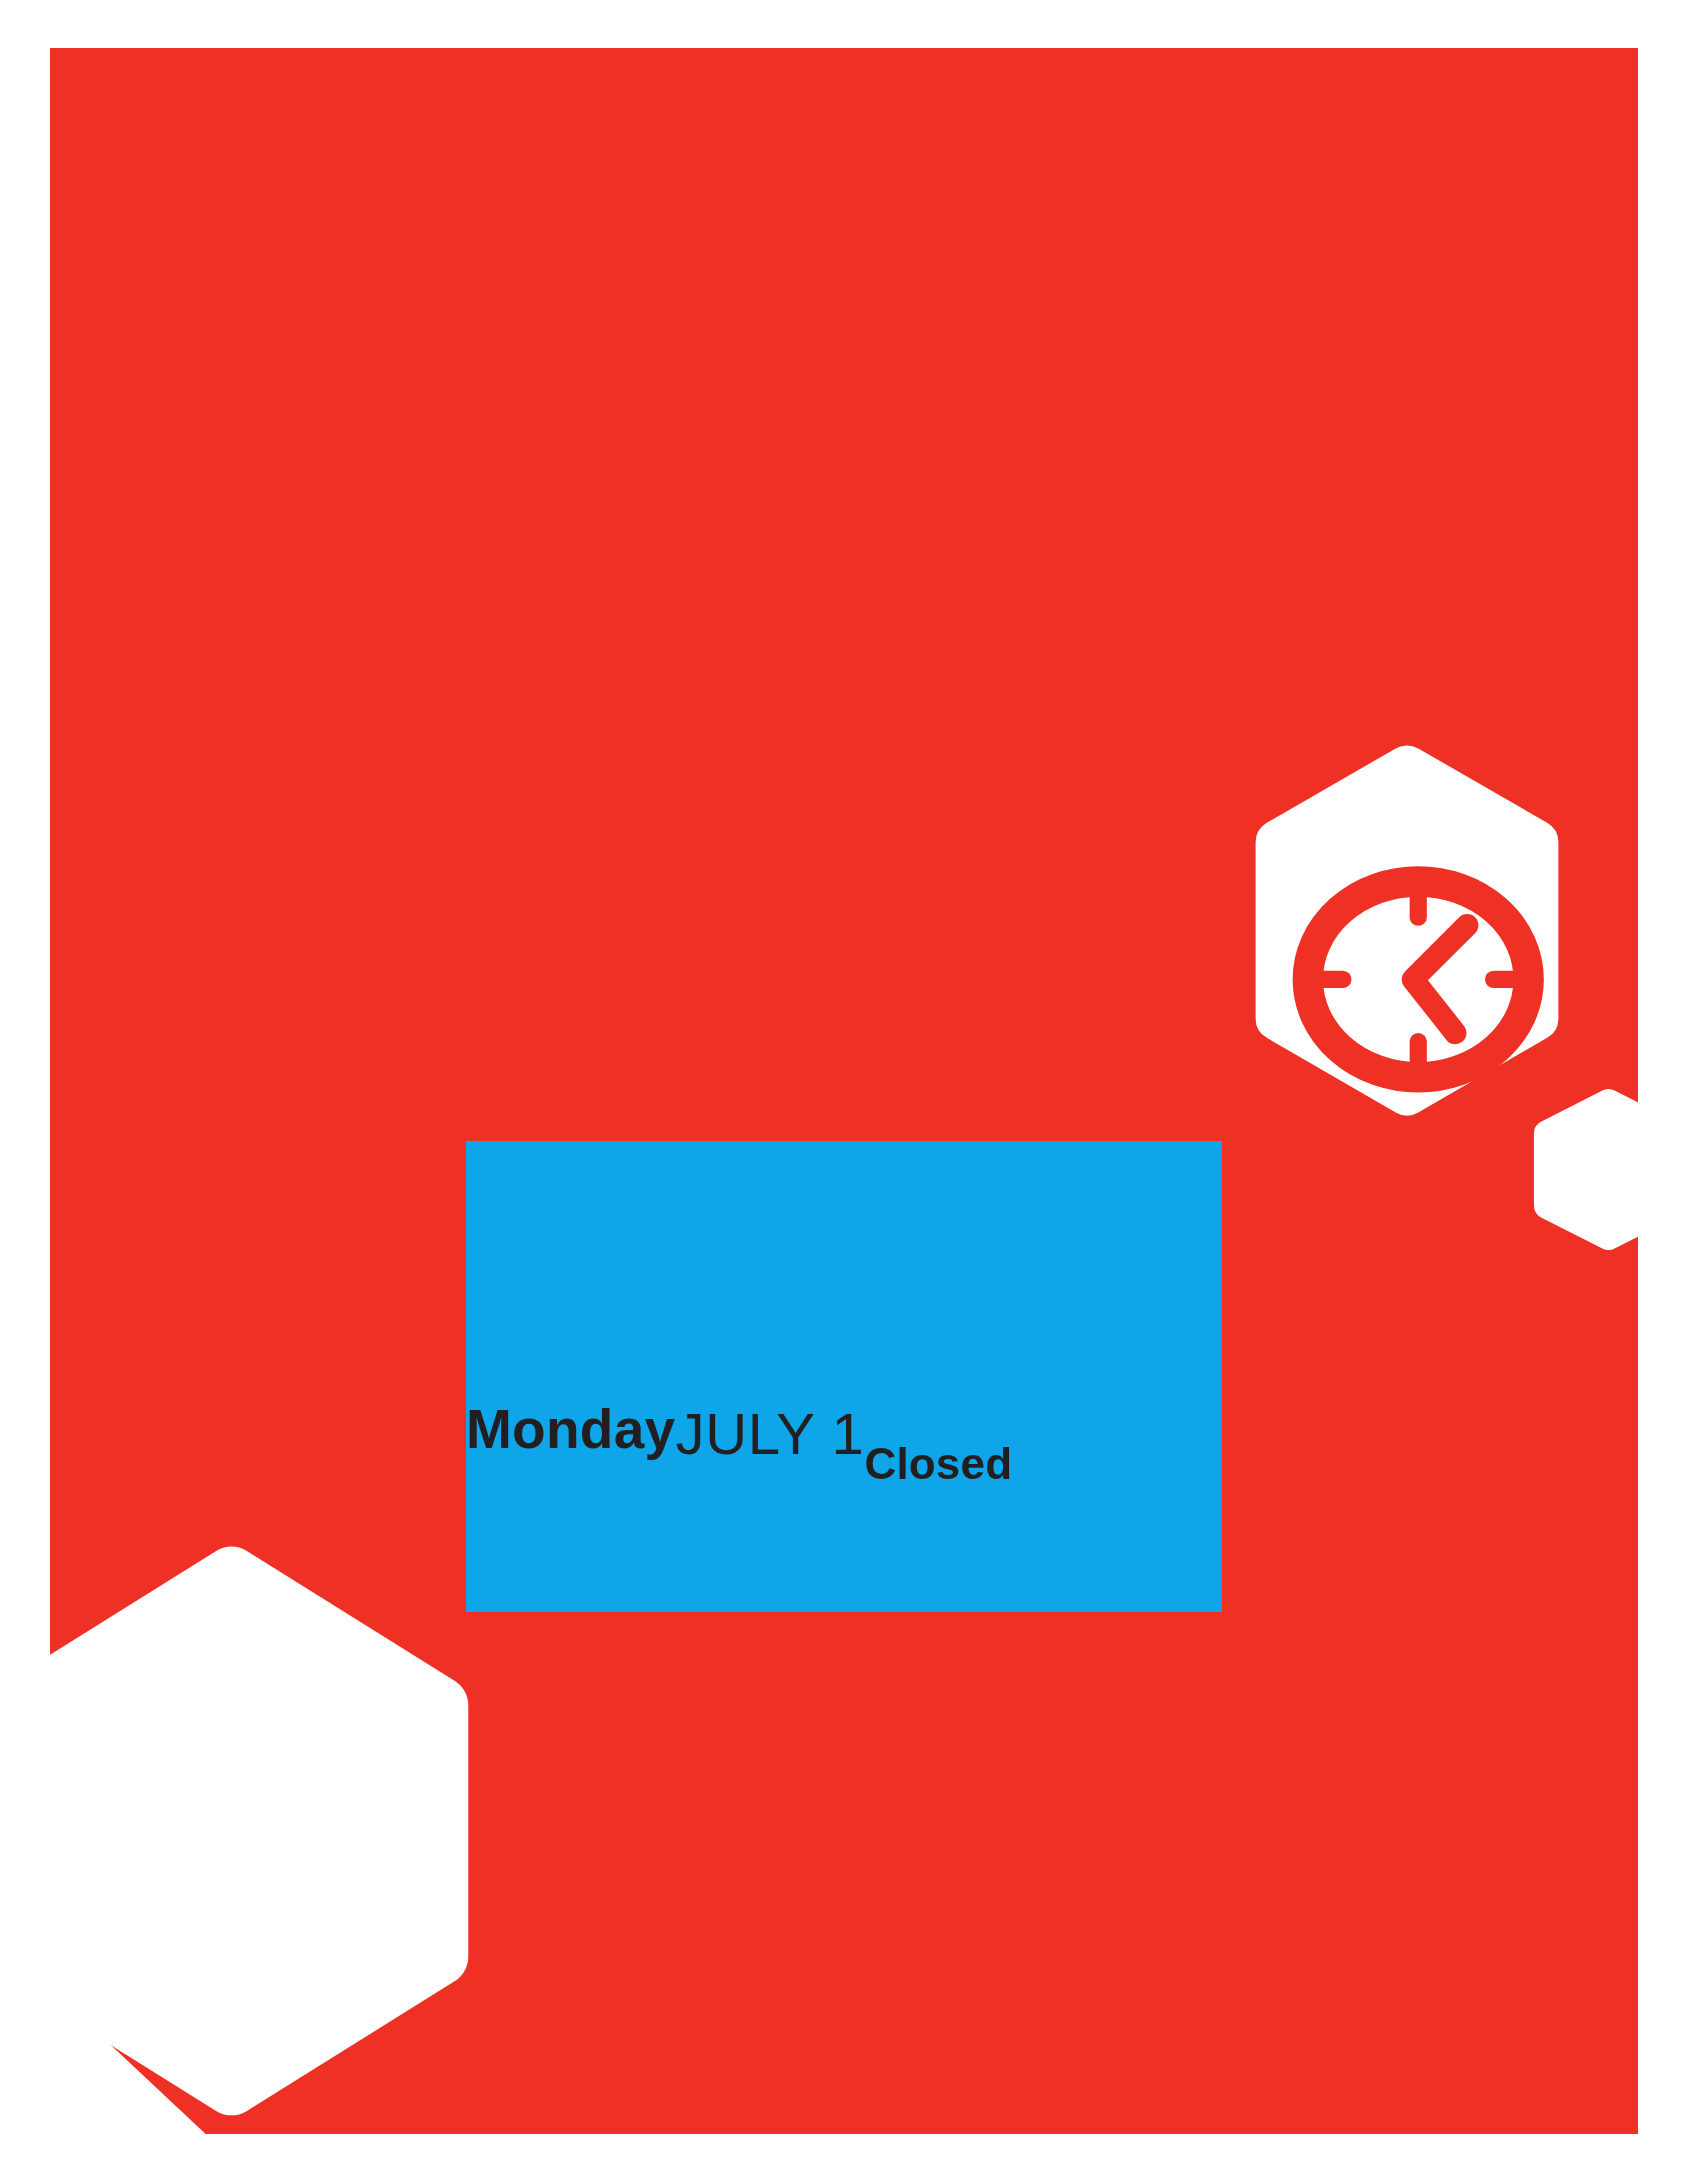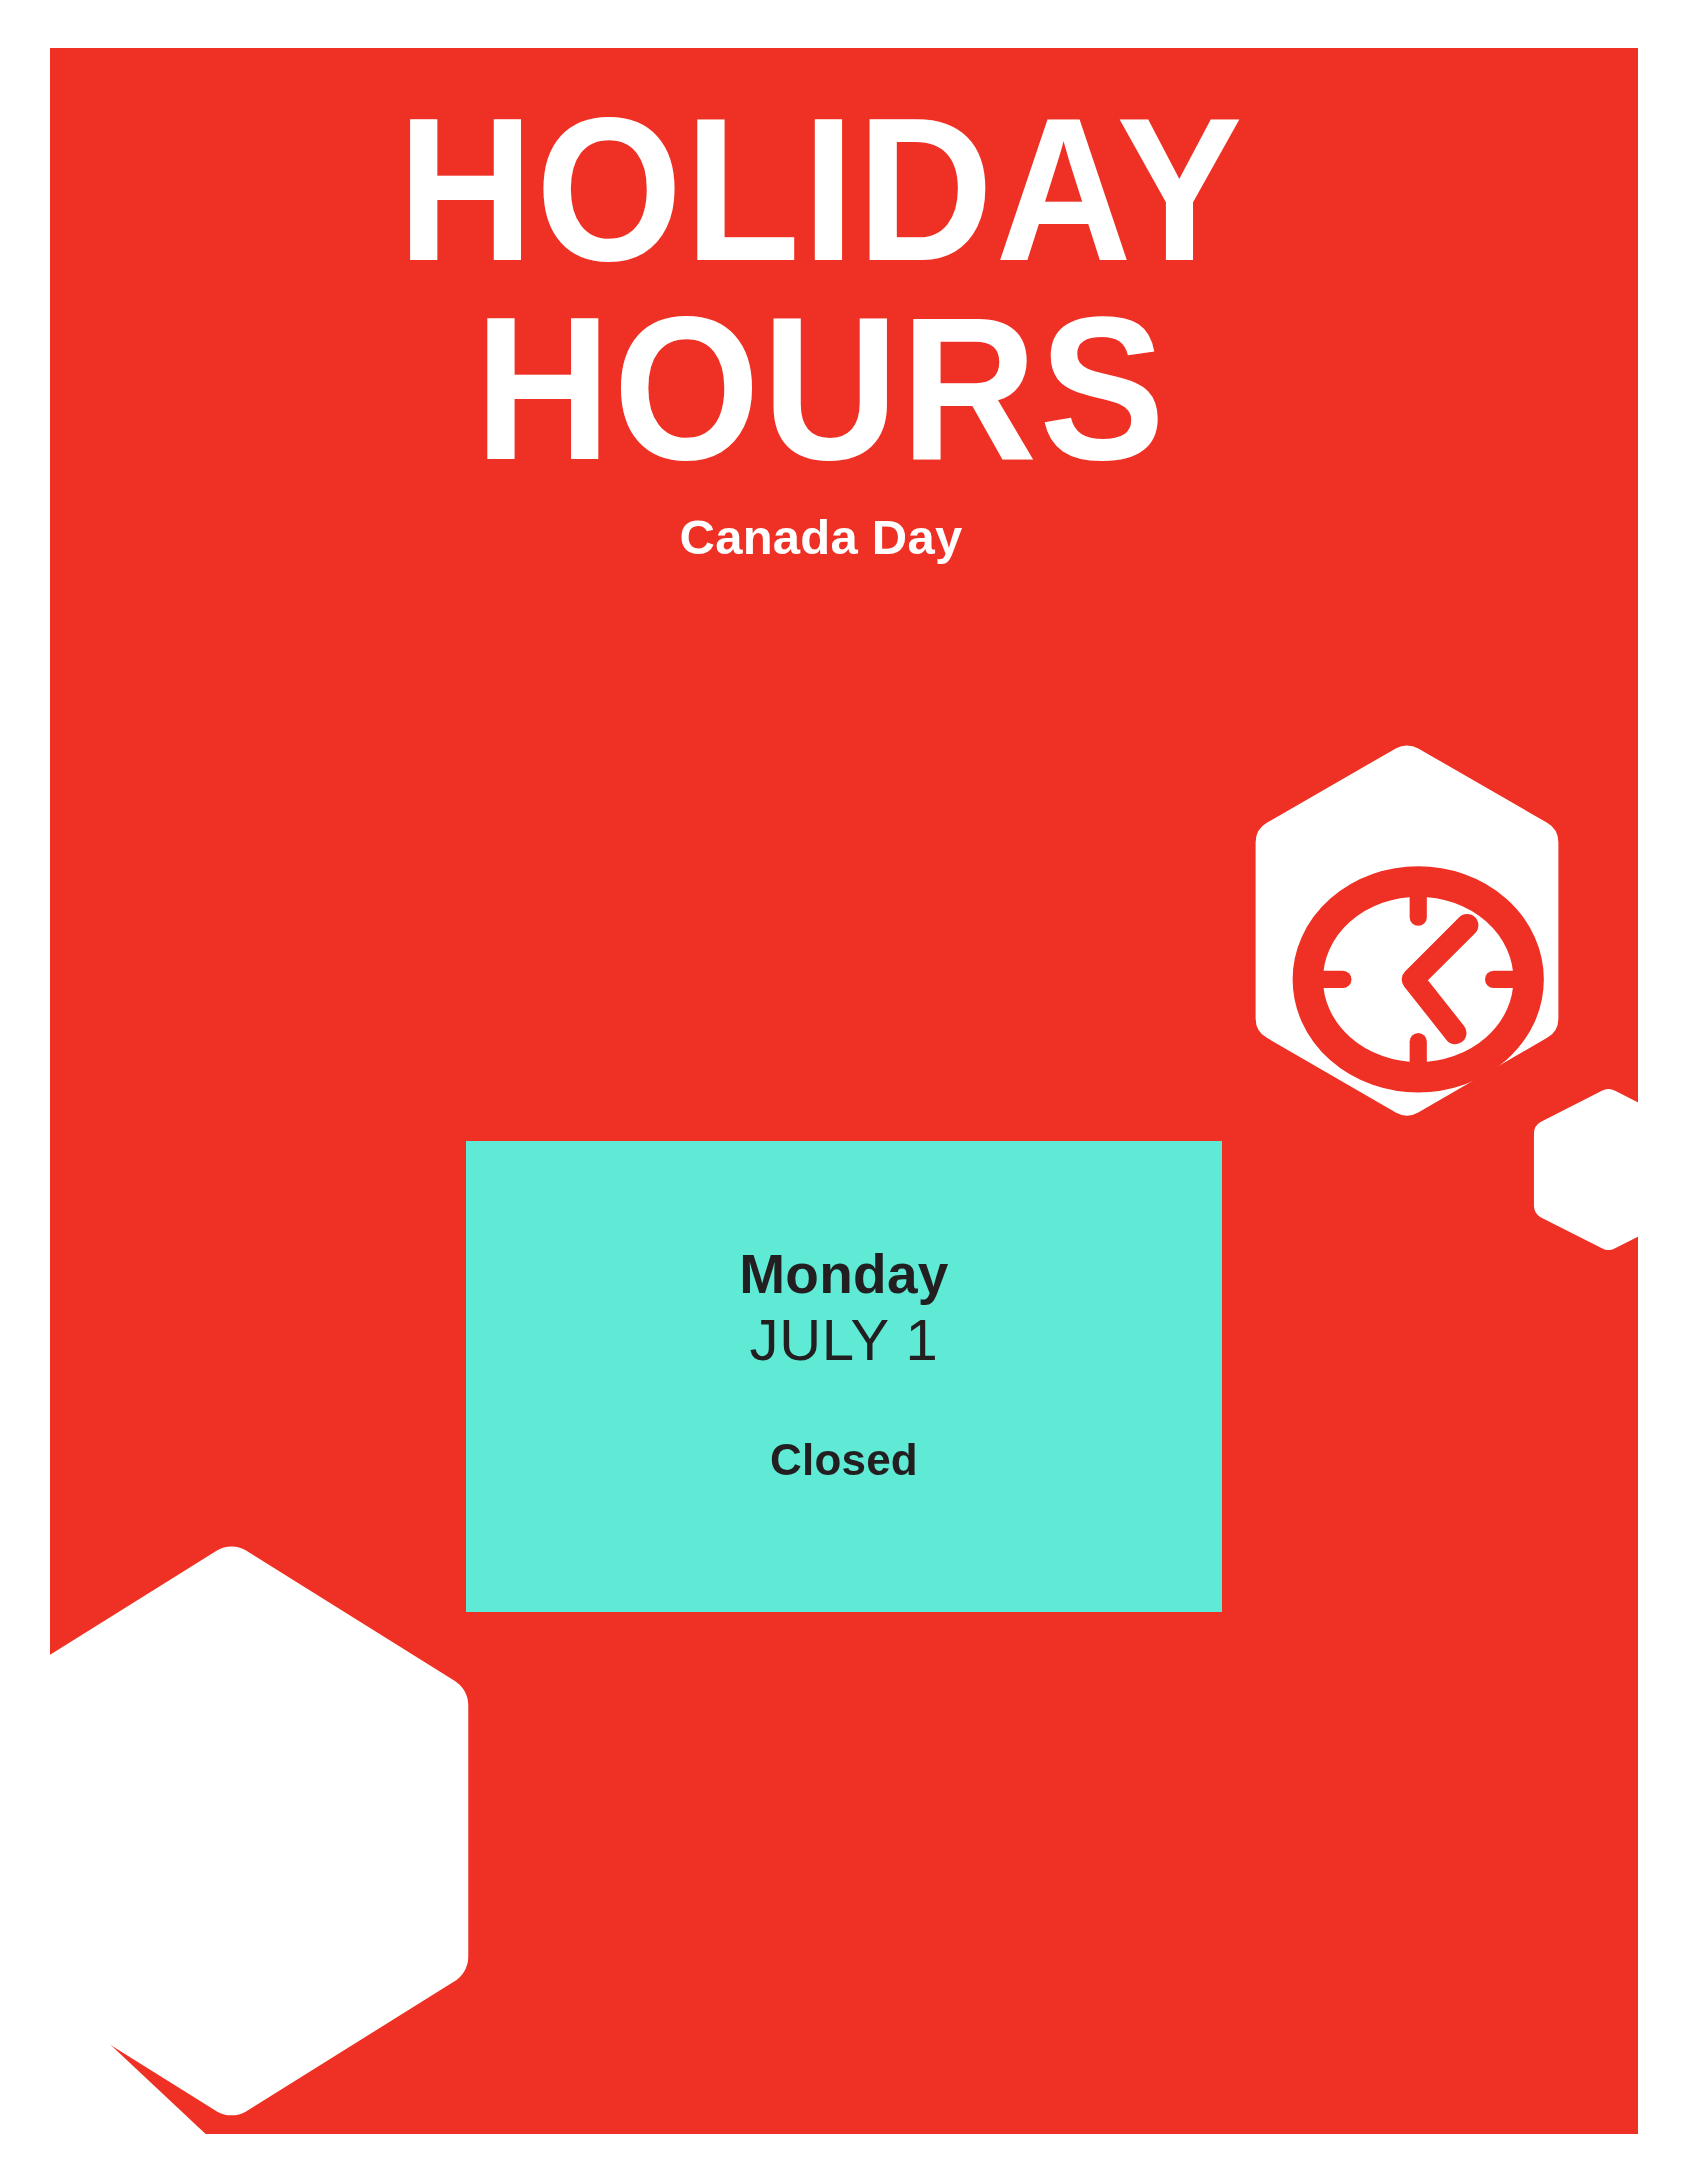--- a/index.html
+++ b/index.html
@@ -96,24 +96,23 @@
     height: 582px;
   }
 
   
   .info-card {
     position: absolute;
     left: 466px;
     top: 1141px;
     width: 756px;
     height: 471px;
-    background: #5eead4;
+    background: #0ea5e9;
     box-sizing: border-box;
     display: flex;
-    flex-direction: column;
     align-items: center;
     justify-content: flex-start;
     padding-top: 106px;
   }
   .card-day {
     font-family: "Liberation Sans", sans-serif;
     font-weight: 700;
     font-size: 55px;
     line-height: 1;
     color: var(--ink);
@@ -143,25 +142,20 @@
     --ink: #231F20;
   }
 </style>
 </head>
 <body>
 
 <div id="poster">
 
   <div class="red-field"></div>
 
-  <div class="headline">
-    <span class="title-line line1">HOLIDAY</span>
-    <span class="title-line line2">HOURS</span>
-    <span class="subtitle">Canada Day</span>
-  </div>
 
   <div class="hex" id="hex-clock">
     <svg viewBox="0 0 478 576" xmlns="http://www.w3.org/2000/svg" aria-hidden="true">
       <g>
         <path fill="#ffffff" d="M239 8
                  a34 34 0 0 1 17 4.6
                  L451 125
                  a34 34 0 0 1 17 29.4
                  V421
                  a34 34 0 0 1 -17 29.4

